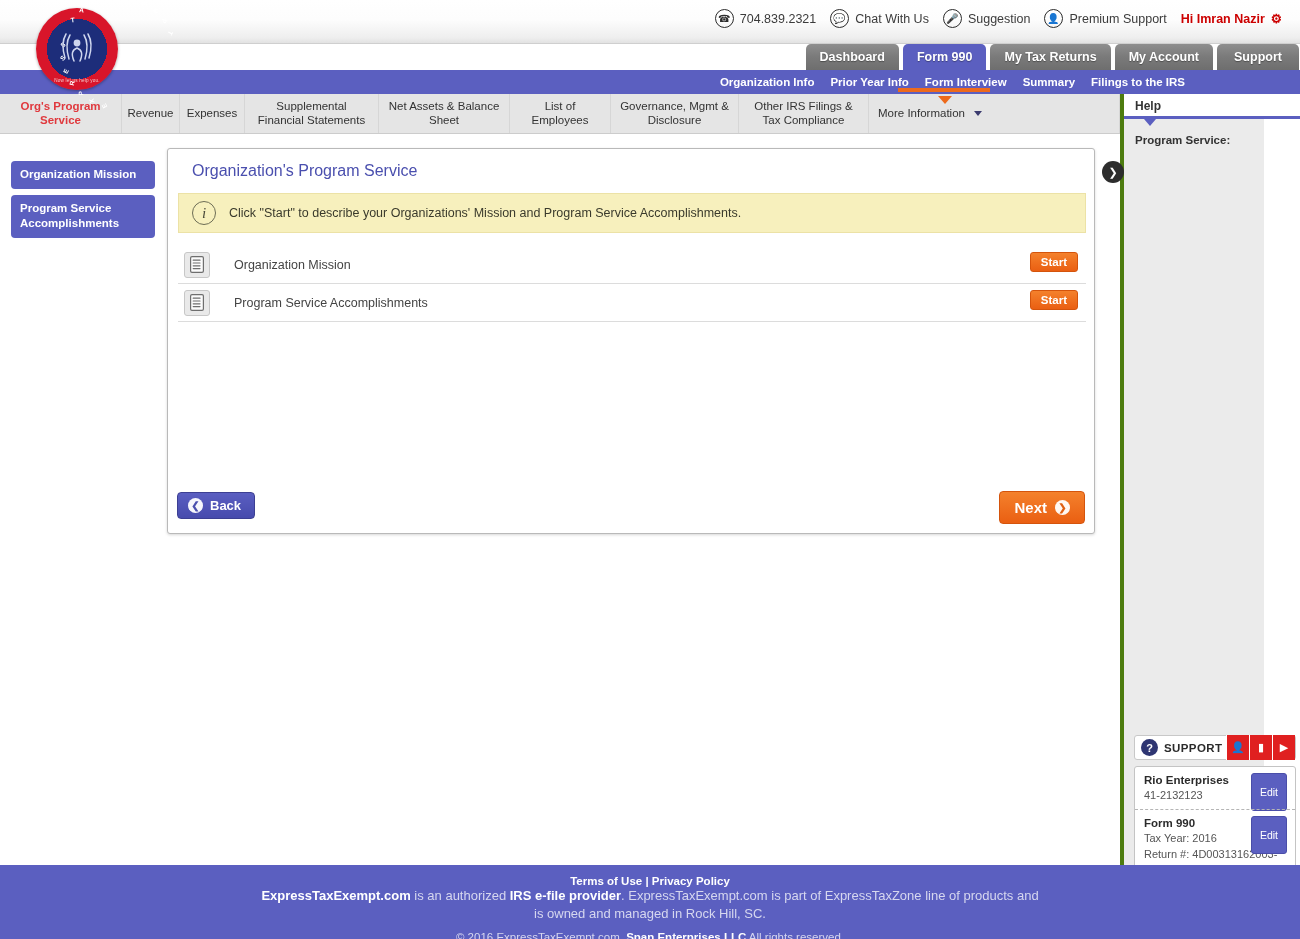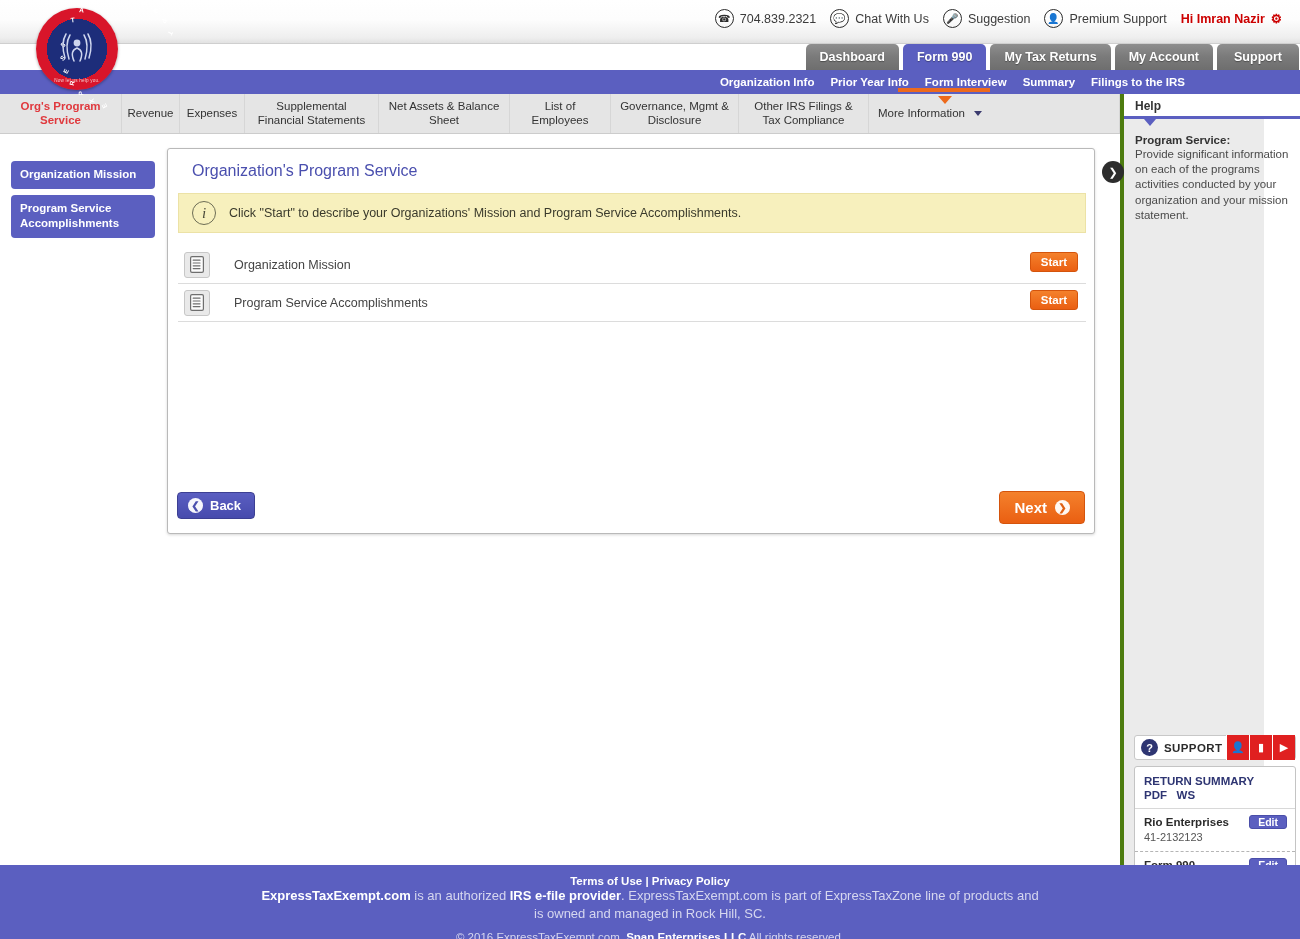--- a/index.html
+++ b/index.html
@@ -250,22 +250,22 @@
   .sum-head .t1 { font-size: 11.5px; font-weight: bold; color: #2e3572; }
   .sum-head .t2 { font-size: 11.5px; font-weight: bold; color: #2e3572; margin-top: 2px; }
   .sum-head .t2 span { cursor: pointer; }
   .sum-sec { padding: 7px 9px 6px; position: relative; }
   .sum-sec.dashed { border-top: 1px dashed #b5b5b5; }
   .sum-name { font-size: 11.5px; font-weight: bold; color: #2b2b2b; }
   .sum-line { font-size: 11px; color: #555555; margin-top: 2px; line-height: 1.32; }
   .btn-edit {
     position: absolute; right: 8px; top: 6px;
     background: #5b5fc0; border: 1px solid #4a4ea9; border-radius: 3px;
-    color: #ffffff; font-size: 10.5px; font-weight: bold;
-    padding: 0 8px; cursor: pointer;
+    color: #ffffff; font-size: 10.5px; font-weight: normal;
+    padding: 12px 8px; cursor: pointer;
   }
 
   
   .footer {
     position: absolute; left: 0; top: 865px; width: 1300px; height: 74px;
     background: #5b5fc0; color: #d6d7ef; text-align: center;
     padding-top: 10px;
   }
   .f-links { font-size: 11.5px; font-weight: bold; color: #ffffff; }
   .f-links a { color: #ffffff; text-decoration: none; cursor: pointer; }
@@ -447,42 +447,33 @@
 <div class="panel-toggle">
   <span>❯</span>
 </div>
 
 <div class="rightcol">
   <div class="help-head">
     <span>Help</span>
   </div>
   <div class="help-body">
     <div class="help-title">Program Service:</div>
-    <div class="help-text">Provide significant information on each of the programs activities conducted by your organization and your mission statement.</div>
   </div>
 
   <div class="support-bar">
     <div class="support-q">?</div>
     <div class="support-label">SUPPORT</div>
     <div class="support-icons">
       <div class="sup-ic">👤</div>
       <div class="sup-ic">▮</div>
       <div class="sup-ic">▶</div>
     </div>
   </div>
 
   <div class="summary-box">
-    <div class="sum-head">
-      <div class="t1">RETURN SUMMARY</div>
-      <div class="t2">
-        <span>PDF</span>
-        &nbsp;
-        <span>WS</span>
-      </div>
-    </div>
     <div class="sum-sec">
       <div class="sum-name">Rio Enterprises</div>
       <div class="sum-line">41-2132123</div>
       <div class="btn-edit">Edit</div>
     </div>
     <div class="sum-sec dashed">
       <div class="sum-name">Form 990</div>
       <div class="sum-line">Tax Year: 2016</div>
       <div class="sum-line">Return #: 4D00313162003-116</div>
       <div class="sum-line">Tax Exempt Status: 501(c)(3)</div>

